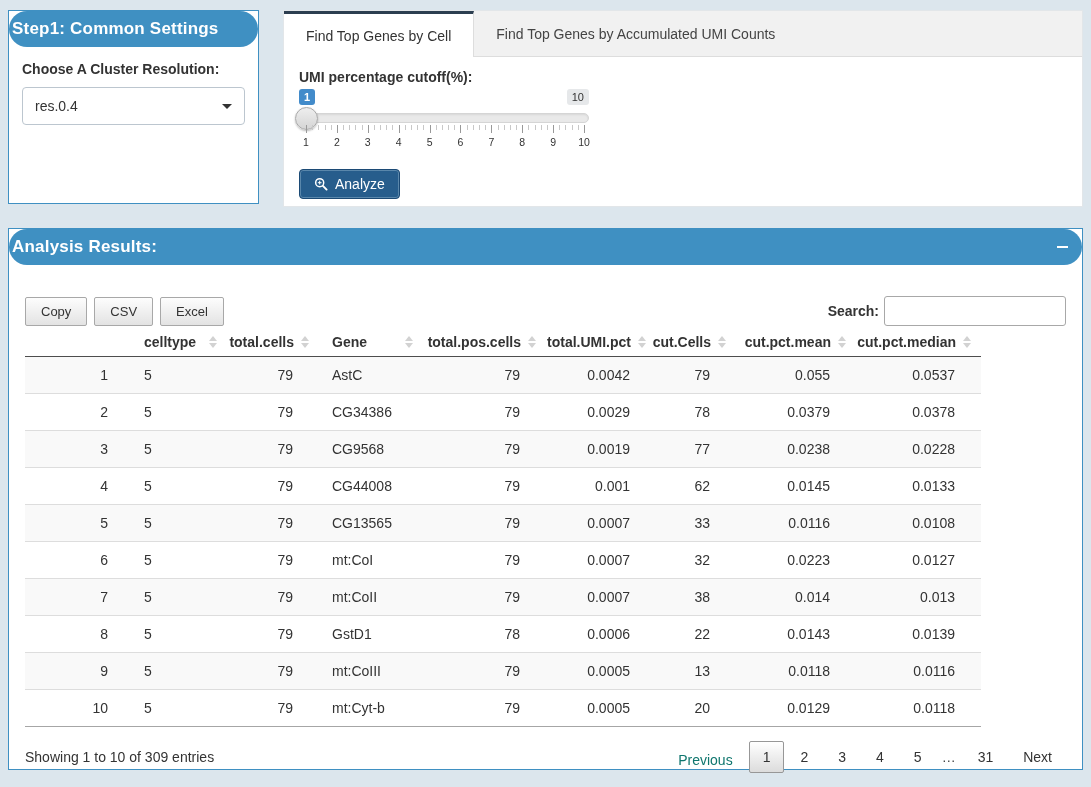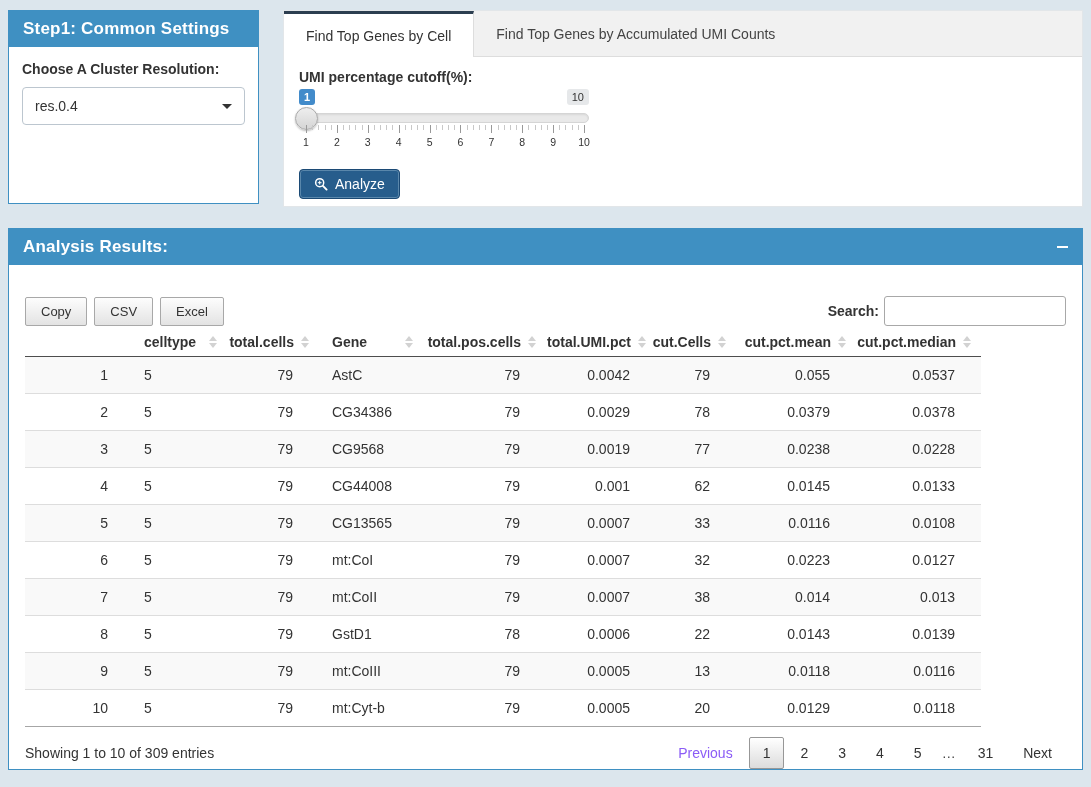--- a/index.html
+++ b/index.html
@@ -4,22 +4,22 @@
 <style>
   html,body{margin:0;padding:0;}
   body{
     width:1091px;height:787px;overflow:hidden;position:relative;
     background:#dce6ed;color:#333;
     font-family:"Liberation Sans",sans-serif;
   }
   
   .box{position:absolute;background:#fff;border:1px solid #3f90c2;box-sizing:border-box;}
   .box-header{
-    background:#3f90c2;color:#fff;padding:8px 14px;font-size:17px;font-weight:600;
-    position:relative;letter-spacing:.2px;
+    background:#3f90c2;color:#fff;padding:8px 3px;font-size:17px;font-weight:600;
+    position:relative;letter-spacing:.2px;border-radius:18px;
   }
   
   .step1-box{left:8px;top:10px;width:251px;height:194px;}
   .step1-body{padding:14px 13px;}
   .control-label{display:block;font-weight:bold;font-size:14px;margin-bottom:10px;color:#333;}
   .select-box{
     height:38px;border:1px solid #bcc6cf;border-radius:4px;background:#fff;
     display:flex;align-items:center;justify-content:space-between;
     padding:0 12px;font-size:14px;cursor:pointer;box-sizing:border-box;
   }
@@ -101,21 +101,21 @@
   .dt-table tbody tr:last-child td{border-bottom:1px solid #a6a6a6;}
   .dt-table tbody tr:nth-child(odd){background:#f9f9f9;}
   .dt-table td.col-num{text-align:right;padding-right:26px;}
   .dt-table td.col-idx{text-align:right;padding-right:23px;}
   .dt-table td.col-left{text-align:left;padding-left:13px;}
   .dt-table th.col-left{padding-left:13px;}
   .dt-footer{display:flex;justify-content:space-between;align-items:center;margin-top:10px;}
   .dt-info{font-size:14px;color:#333;}
   .dt-pagination{display:flex;align-items:center;font-size:14px;}
   .page-btn{padding:7px 13px;margin-left:2px;color:#333;cursor:pointer;border:1px solid transparent;}
-  .page-btn.disabled{color:#8b5cf6;}
+  .page-btn.disabled{color:#0f766e;margin-top:7px;}
   .page-btn.current{
     border:1px solid #979797;border-radius:2px;
     background:linear-gradient(to bottom,#ffffff,#dcdcdc);
   }
   .page-ellipsis{padding:7px 6px;color:#444;}
 </style>
 </head>
 <body>
 
 <section class="box step1-box">

